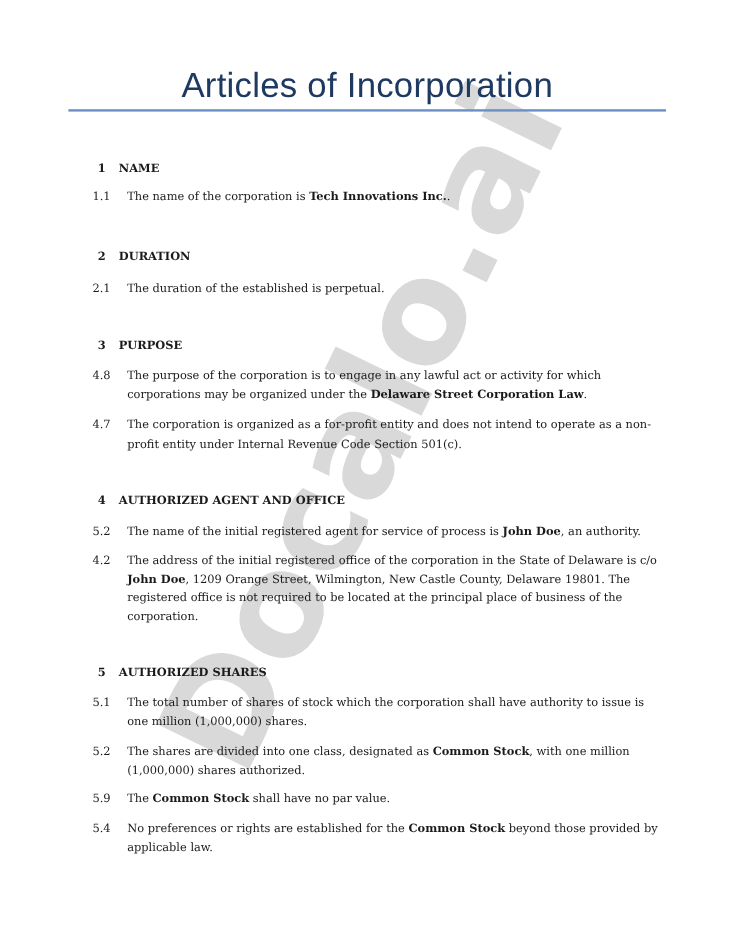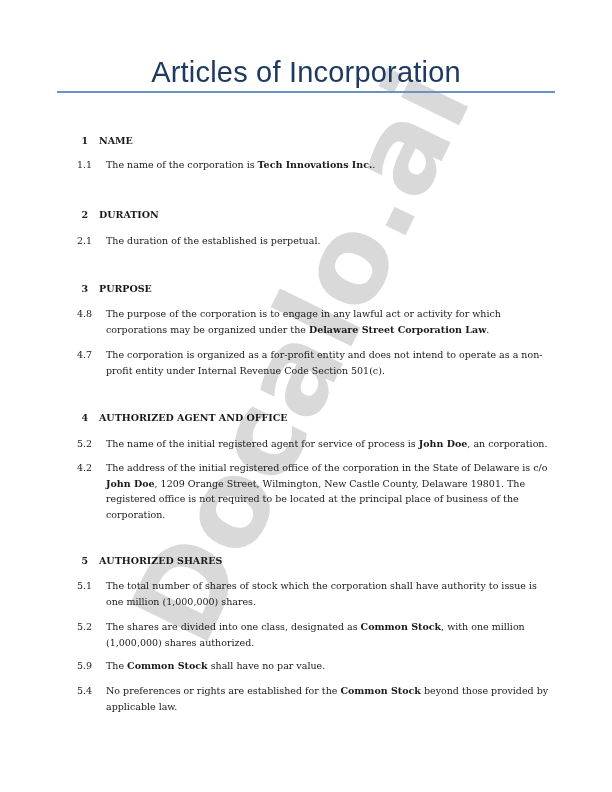--- a/index.html
+++ b/index.html
@@ -52,21 +52,21 @@
     <div class="item" style="top: 347px;">
       <span class="num">4.7</span>
       <span class="txt"><span>The corporation is organized as a for-profit entity and does not intend to operate as a non-profit entity under Internal Revenue Code Section 501(c).</span></span>
     </div>
     <div class="sec-h" style="top: 412px;">
       <span class="num">4</span>
       <span class="lbl">AUTHORIZED AGENT AND OFFICE</span>
     </div>
     <div class="item" style="top: 436px;">
       <span class="num">5.2</span>
-      <span class="txt"><span>The name of the initial registered agent for service of process is </span><b>John Doe</b><span>, an corporation.</span></span>
+      <span class="txt"><span>The name of the initial registered agent for service of process is </span><b>John Doe</b><span>, an authority.</span></span>
     </div>
     <div class="item" style="top: 460px;">
       <span class="num">4.2</span>
       <span class="txt"><span>The address of the initial registered office of the corporation in the State of Delaware is c/o </span><b>John Doe</b><span>, 1209 Orange Street, Wilmington, New Castle County, Delaware 19801. The registered office is not required to be located at the principal place of business of the corporation.</span></span>
     </div>
     <div class="sec-h" style="top: 555px;">
       <span class="num">5</span>
       <span class="lbl">AUTHORIZED SHARES</span>
     </div>
     <div class="item" style="top: 578px;">

